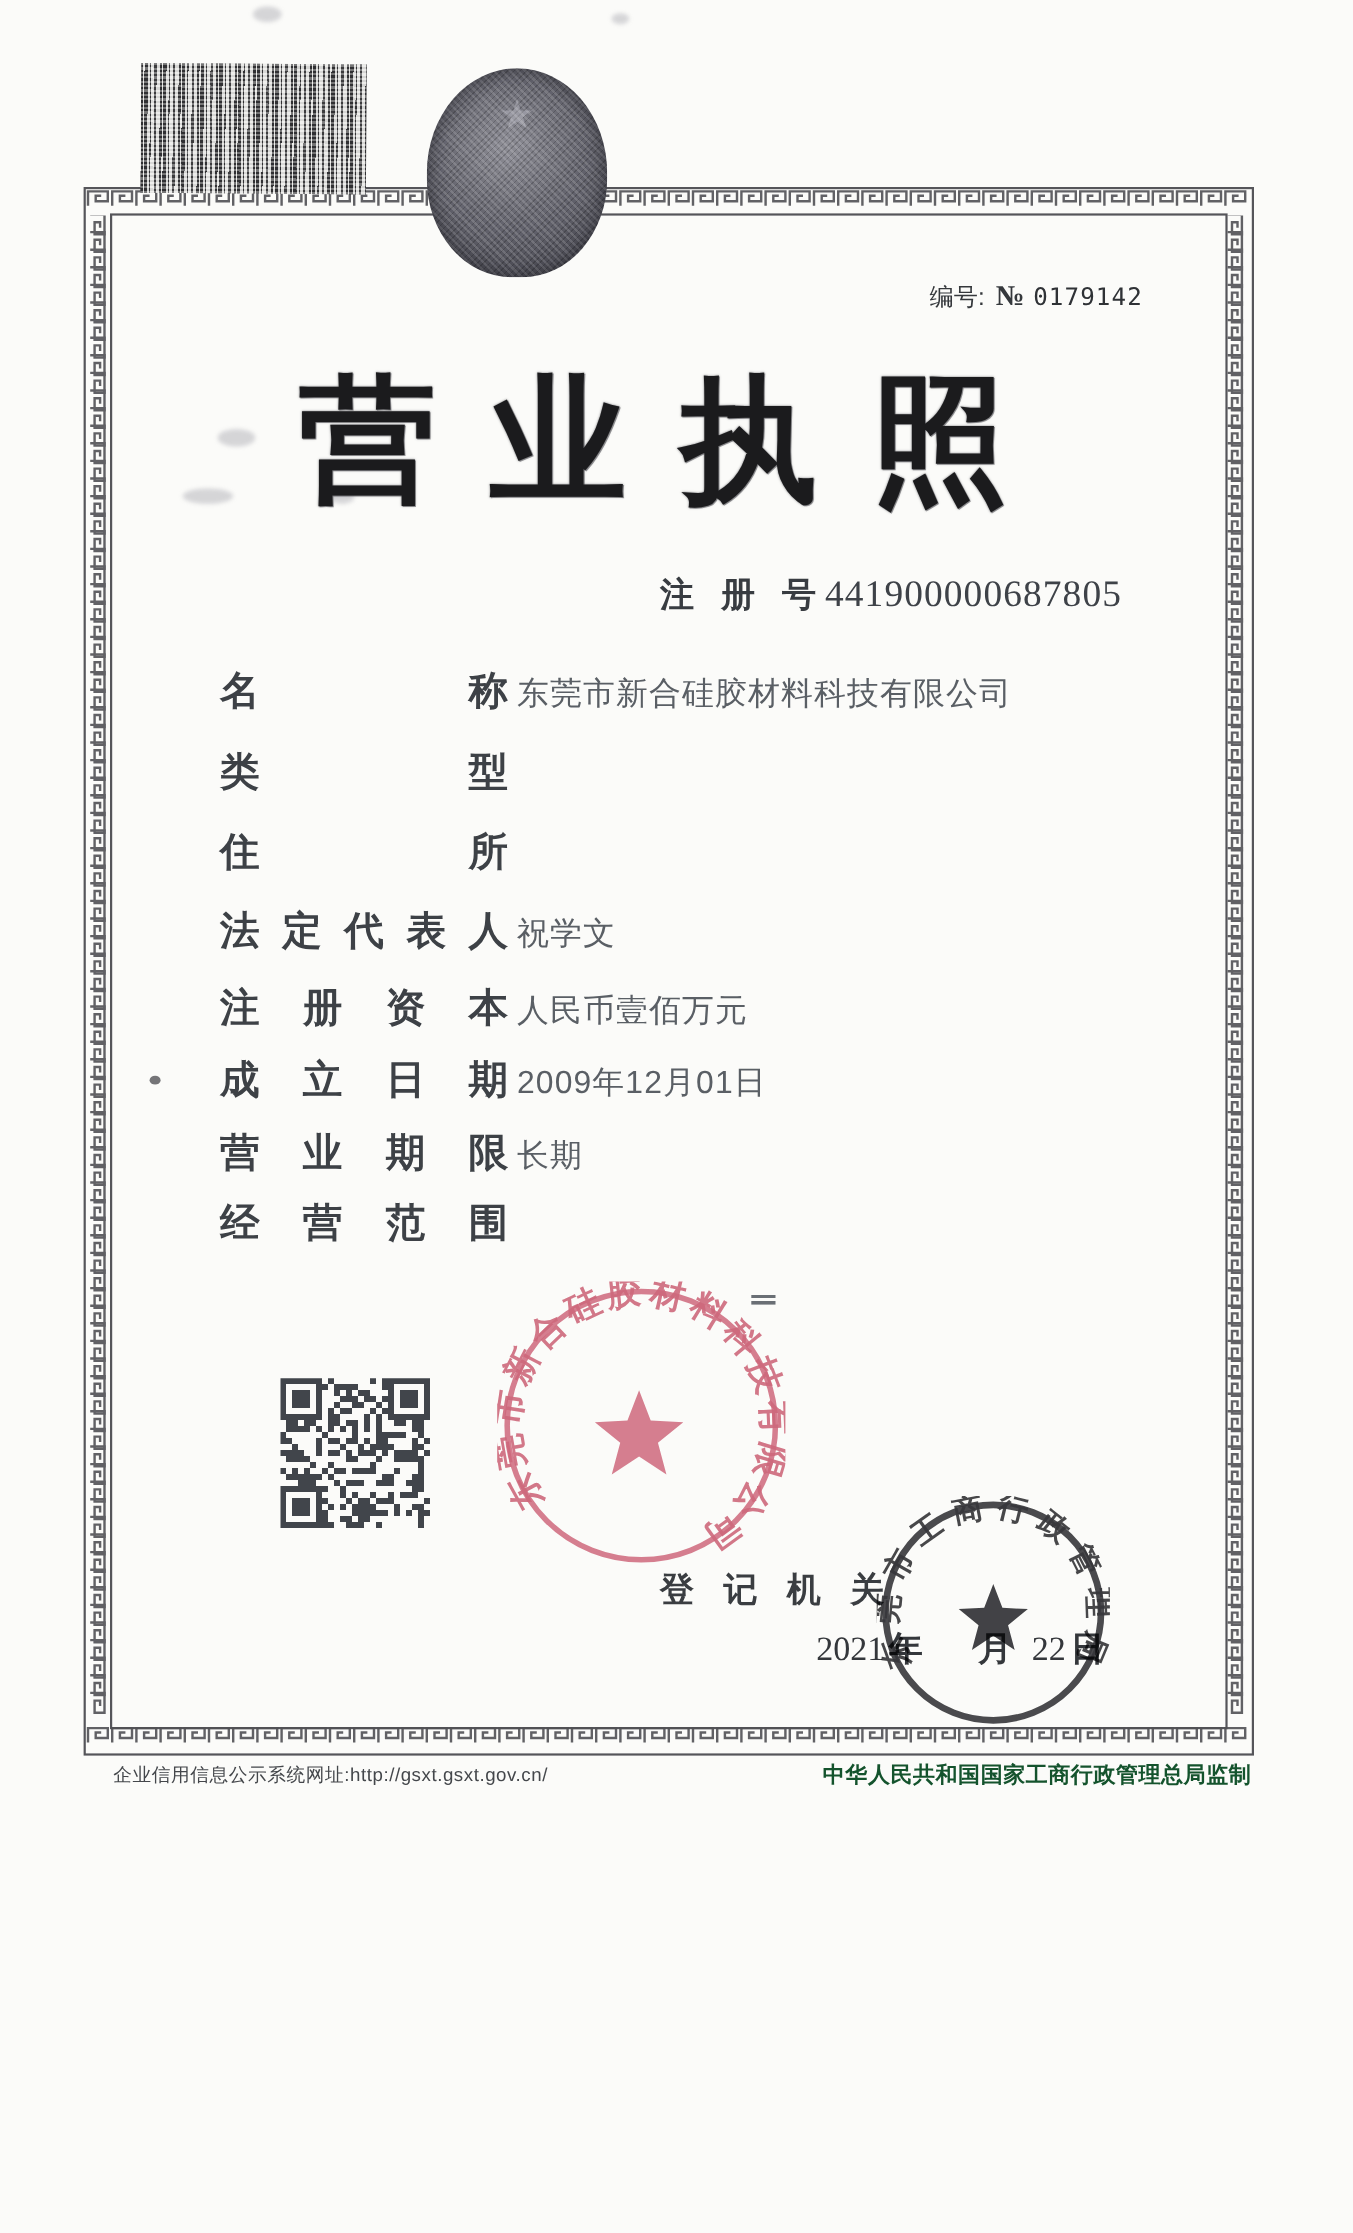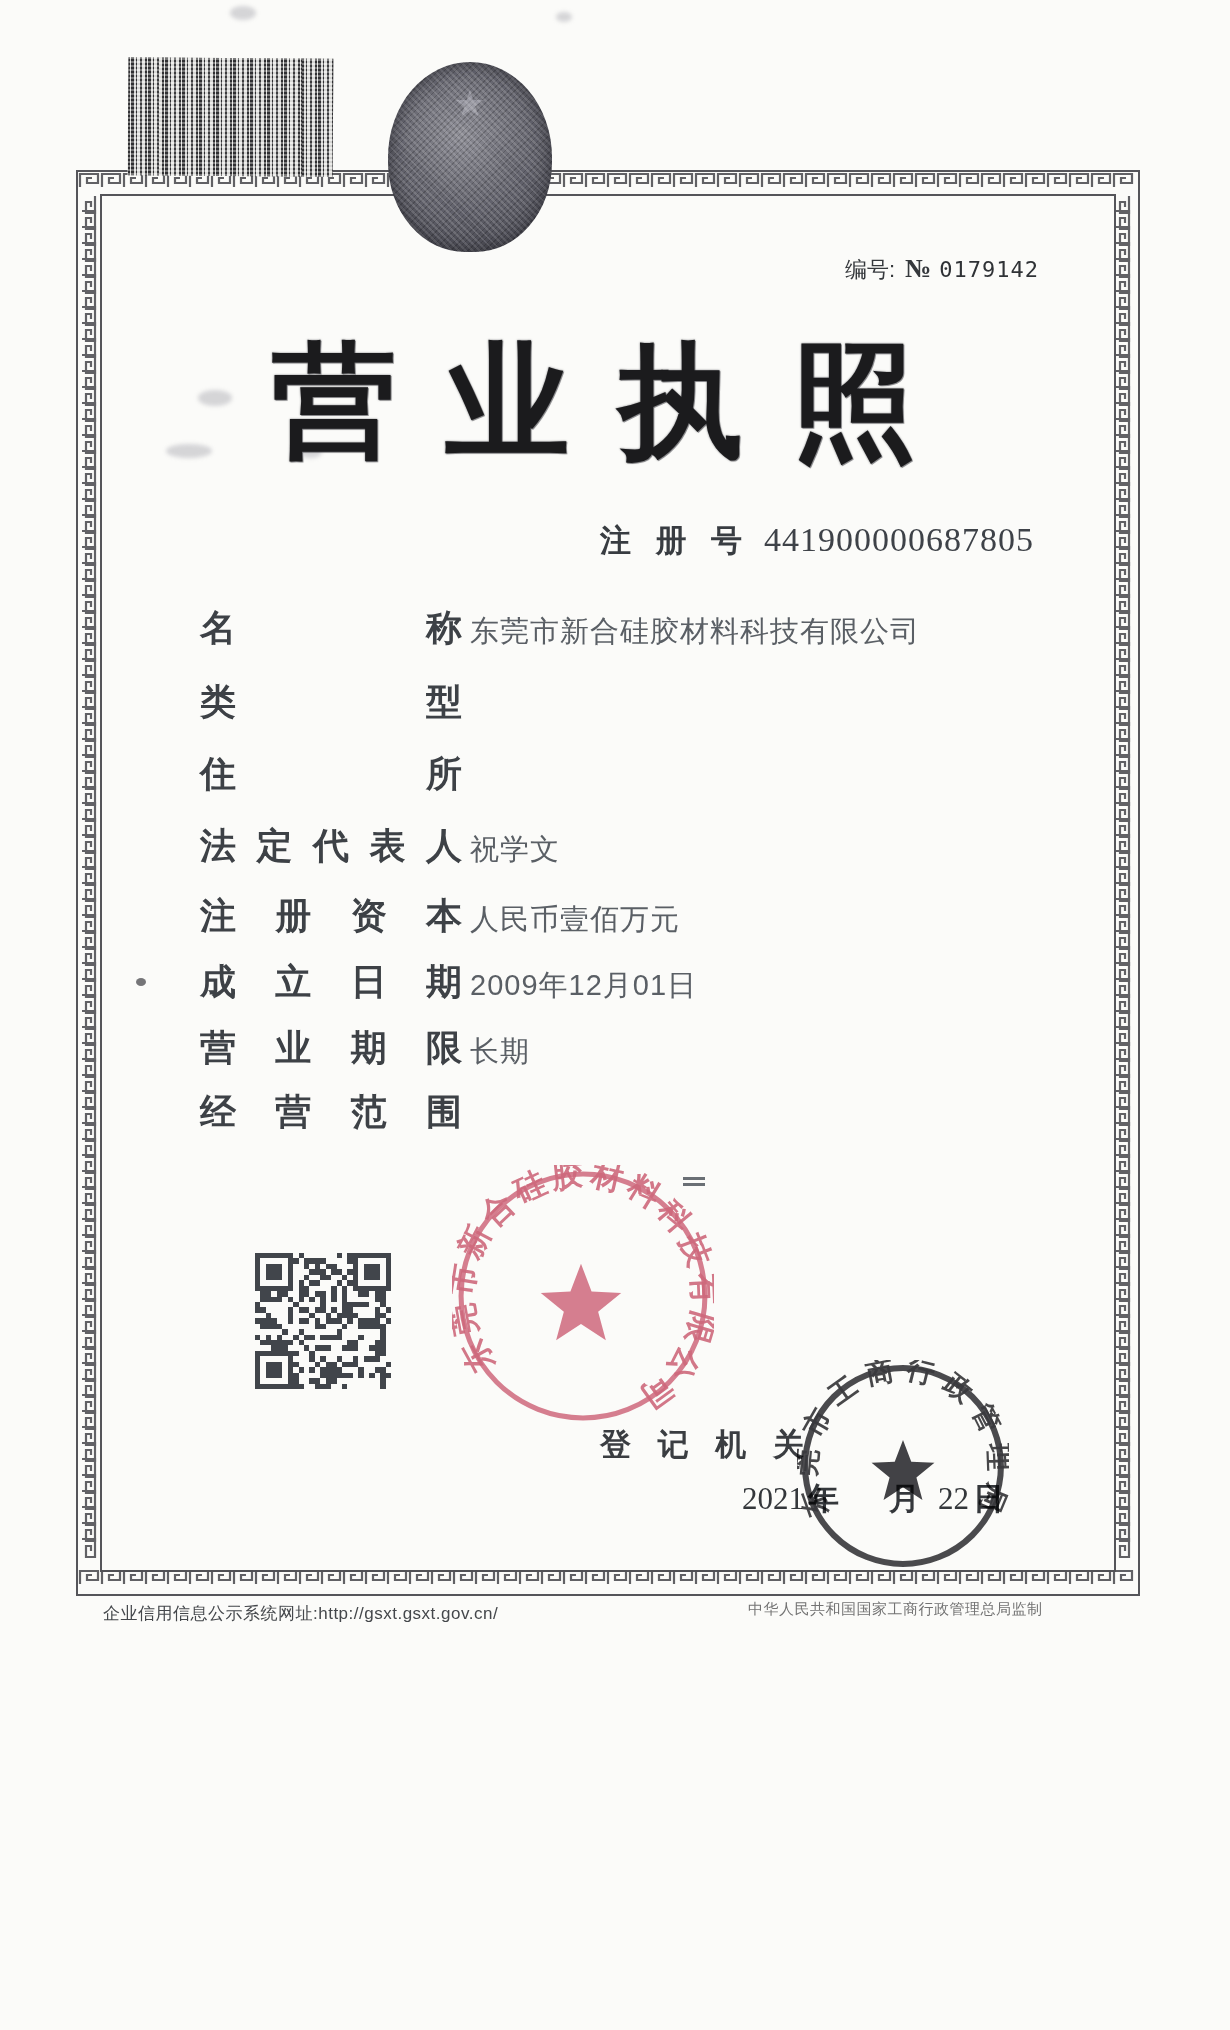--- a/index.html
+++ b/index.html
@@ -60,21 +60,21 @@
     position:absolute;left:272px;top:322px;width:644px;height:158px;
     display:flex;justify-content:space-between;align-items:center;
     font-size:124px;font-weight:900;color:#1b1b1d;line-height:1;
     text-shadow:0 0 2px rgba(70,70,75,.85), 1px 1px 0 rgba(60,60,65,.5);
     z-index:3;
   }
 
   
   .reg-row{position:absolute;left:600px;top:520px;display:flex;align-items:baseline;z-index:3;}
   .reg-label{display:flex;justify-content:space-between;width:142px;font-size:31px;font-weight:700;color:#383c41;}
-  .reg-number{margin-left:22px;font-family:"Liberation Serif","DejaVu Serif",serif;font-size:34px;letter-spacing:1px;color:#3e4248;}
+  .reg-number{margin-left:8px;font-family:"Liberation Serif","DejaVu Serif",serif;font-size:34px;letter-spacing:1px;color:#3e4248;}
 
   
   .fields{position:absolute;left:200px;top:0;width:890px;z-index:3;}
   .frow{position:absolute;display:flex;align-items:flex-start;width:890px;}
   .flabel{display:flex;justify-content:space-between;flex:none;width:262px;font-size:36px;font-weight:700;color:#3d4146;line-height:1.1;}
   .fvalue{margin-left:8px;padding-top:7px;font-size:29px;color:#5a5f65;letter-spacing:1px;line-height:1.15;}
   .row-name{top:608px;}
   .row-type{top:682px;}
   .row-address{top:754px;}
   .row-legal{top:826px;}
@@ -96,21 +96,21 @@
 
   
   .registrar{position:absolute;left:600px;top:1424px;width:204px;display:flex;justify-content:space-between;font-size:31px;font-weight:700;color:#3a3d41;z-index:3;}
   .date-line{position:absolute;left:742px;top:1478px;display:flex;align-items:baseline;font-size:31px;color:#34373b;font-family:"Liberation Serif","DejaVu Serif",serif;z-index:3;}
   .date-line .unit{font-family:"Liberation Sans","DejaVu Sans",sans-serif;font-weight:700;padding:0 4px;}
   .date-line .gap-month{display:inline-block;width:42px;}
   .date-line .gap-day{display:inline-block;width:14px;}
 
   
   .footer-left{position:absolute;left:103px;top:1602px;font-size:17px;color:#44474b;letter-spacing:.5px;z-index:3;}
-  .footer-right{position:absolute;left:748px;top:1600px;font-size:15px;color:#737373;font-weight:400;letter-spacing:.5px;z-index:3;}
+  .footer-right{position:absolute;left:748px;top:1600px;font-size:20px;color:#14532d;font-weight:700;letter-spacing:.5px;z-index:3;}
 
   
   .artifact{position:absolute;background:rgba(115,115,128,.28);filter:blur(2px);border-radius:50%;z-index:2;}
   .art-1{left:230px;top:6px;width:26px;height:14px;}
   .art-2{left:556px;top:12px;width:16px;height:10px;}
   .art-3{left:198px;top:390px;width:34px;height:16px;}
   .art-4{left:166px;top:444px;width:46px;height:14px;}
   .art-5{left:300px;top:446px;width:22px;height:12px;}
   .art-dot{left:136px;top:978px;width:10px;height:8px;background:rgba(60,60,65,.7);filter:blur(.5px);}
   .art-eq{position:absolute;left:683px;top:1174px;width:22px;height:12px;z-index:3;

